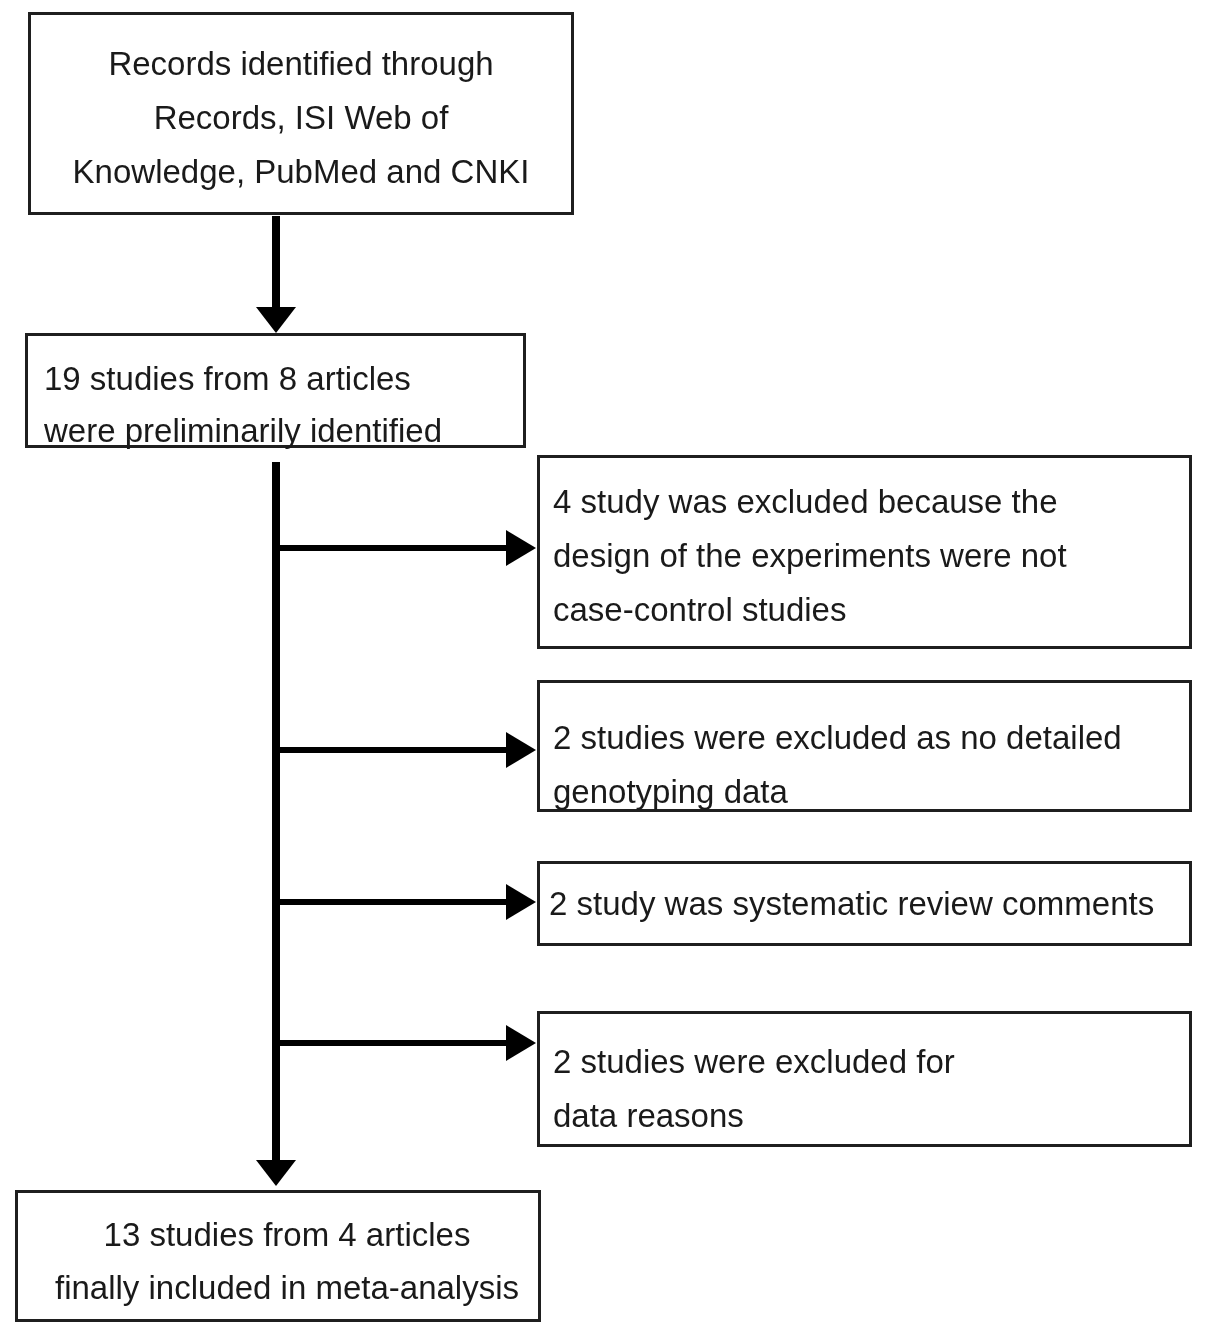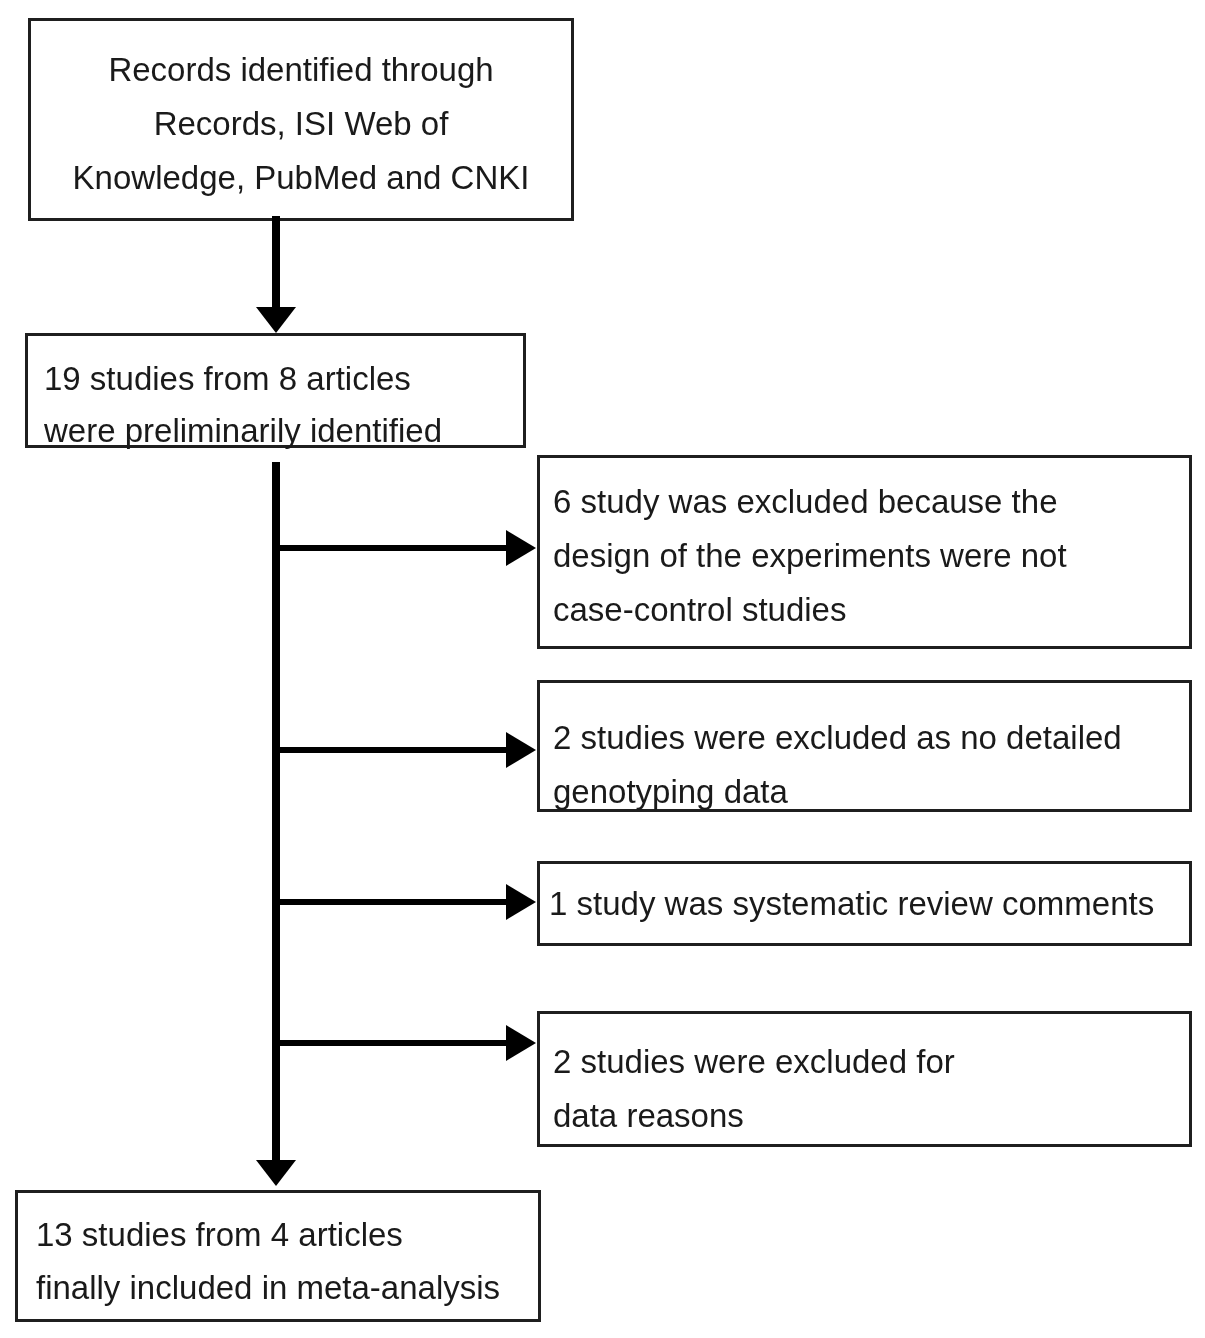--- a/index.html
+++ b/index.html
@@ -16,28 +16,28 @@
     position: absolute;
     box-sizing: border-box;
     border: 3px solid #1f1f1f;
     background: #ffffff;
     font-size: 33px;
     line-height: 54px;
   }
   .box .line { white-space: nowrap; }
   .center { text-align: center; }
 
-  .box-records     { left: 28px;  top: 18px;   width: 546px; height: 203px; padding-top: 22px; }
+  .box-records     { left: 28px;  top: 12px;   width: 546px; height: 203px; padding-top: 22px; }
   .box-preliminary { left: 25px;  top: 333px;  width: 501px; height: 115px; padding: 17px 0 0 16px; line-height: 52px; }
   .box-excl       { left: 537px; width: 655px; padding-left: 13px; }
   .box-excl-1     { top: 455px;  height: 194px; padding-top: 17px; }
   .box-excl-2     { top: 680px;  height: 132px; padding-top: 28px; }
   .box-excl-3     { top: 861px;  height: 85px;  display: flex; align-items: center; padding-left: 9px; }
   .box-excl-4     { top: 1011px;  height: 136px; padding-top: 21px; }
-  .box-final      { left: 15px;  top: 1190px; width: 526px; height: 132px; padding: 15px 0 0 18px; line-height: 53px; }
+  .box-final      { left: 15px;  top: 1190px; width: 526px; height: 132px; padding: 15px 0 0 18px; line-height: 53px; text-align: center; }
 
   .shaft-v { position: absolute; width: 8px;  background: #000000; }
   .shaft-h { position: absolute; height: 6px; background: #000000; }
   .head-down {
     position: absolute; width: 0; height: 0;
     border-left: 20px solid transparent;
     border-right: 20px solid transparent;
     border-top: 26px solid #000000;
   }
   .head-right {
@@ -98,32 +98,32 @@
   <div>
     <div class="shaft-h sh-3"></div>
     <div class="head-right hr-3"></div>
   </div>
   <div>
     <div class="shaft-h sh-4"></div>
     <div class="head-right hr-4"></div>
   </div>
 
   <div class="box box-excl box-excl-1">
-    <div class="line">6 study was excluded because the</div>
+    <div class="line">4 study was excluded because the</div>
     <div class="line">design of the experiments were not</div>
     <div class="line">case-control studies</div>
   </div>
 
   <div class="box box-excl box-excl-2">
     <div class="line">2 studies were excluded as no detailed</div>
     <div class="line">genotyping data</div>
   </div>
 
   <div class="box box-excl box-excl-3">
-    <div class="line">1 study was systematic review comments</div>
+    <div class="line">2 study was systematic review comments</div>
   </div>
 
   <div class="box box-excl box-excl-4">
     <div class="line">2 studies were excluded for</div>
     <div class="line">data reasons</div>
   </div>
 
   <div class="box box-final">
     <div class="line">13 studies from 4 articles</div>
     <div class="line">finally included in meta-analysis</div>

